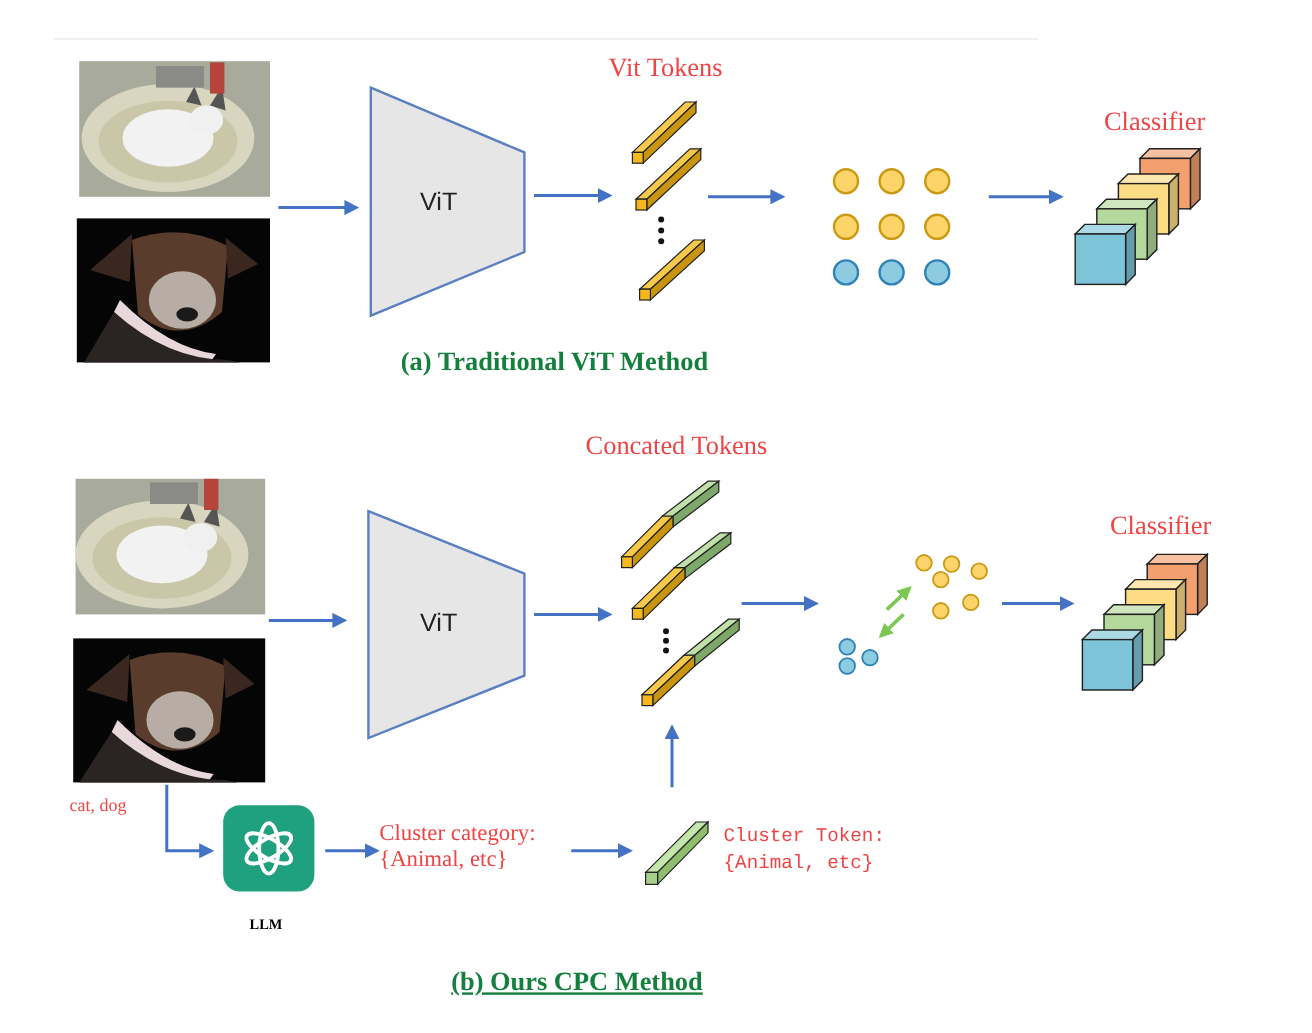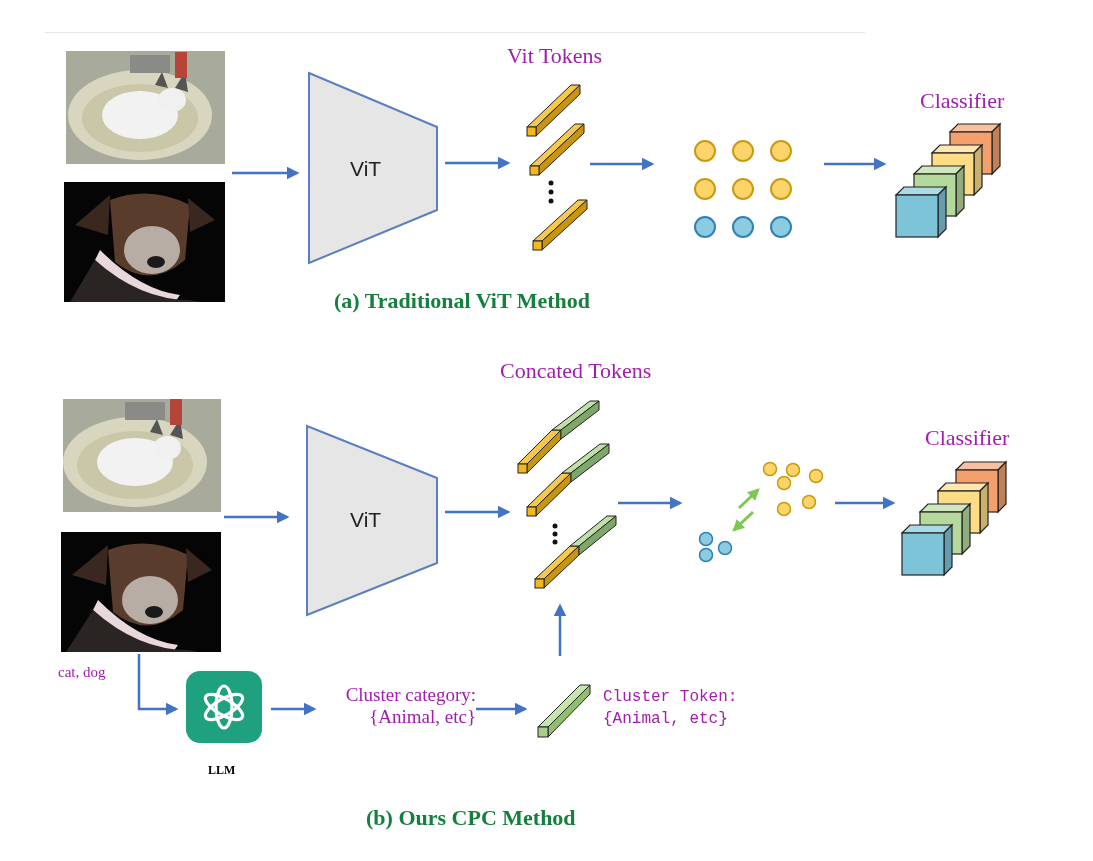--- a/index.html
+++ b/index.html
@@ -1,19 +1,19 @@
 <!DOCTYPE html>
 <html><head>
 <meta charset="utf-8">
 <style>
   html, body { margin:0; padding:0; background:#ffffff; }
   body { width:1093px; height:861px; position:relative; overflow:hidden; font-family:"Liberation Serif", serif; }
   .abs { position:absolute; }
   .topline { left:45px; top:32px; width:820px; height:1px; background:#e6e6e6; }
-  .label-serif { font-family:"Liberation Serif", serif; color:#a21caf; white-space:nowrap; }
+  .label-serif { font-family:"Liberation Serif", serif; color:#ef4444; white-space:nowrap; }
   .caption { font-family:"Liberation Serif", serif; font-weight:bold; font-size:22px; color:#15803d; white-space:nowrap; }
   svg { position:absolute; left:0; top:0; }
 </style>
 </head>
 <body>
 
 <div class="abs topline"></div>
 
 <svg width="1093" height="861" viewBox="0 0 1093 861">
   <defs>
@@ -232,30 +232,30 @@
     <polygon points="548,727 590,685 590,694 548,737" fill="#8fbf6e" stroke="#222" stroke-width="1"></polygon>
     <rect x="538" y="727" width="10" height="10" fill="#a8cf8a" stroke="#222" stroke-width="1"></rect>
   </g>
 </svg>
 
 <div class="abs label-serif" style="left:507px;top:43px;font-size:22px;">Vit Tokens</div>
 <div class="abs" style="left:350px;top:157px;font-family:'Liberation Sans',sans-serif;font-size:21px;color:#222;">ViT</div>
 <div class="abs label-serif" style="left:920px;top:88px;font-size:22px;">Classifier</div>
 <div class="abs caption" style="left:334px;top:288px;">(a) Traditional ViT Method</div>
 
-<div class="abs label-serif" style="left:488px;top:358px;font-size:22px;margin-left:12px;">Concated Tokens</div>
+<div class="abs label-serif" style="left:488px;top:358px;font-size:22px;">Concated Tokens</div>
 <div class="abs" style="left:350px;top:508px;font-family:'Liberation Sans',sans-serif;font-size:21px;color:#222;">ViT</div>
 <div class="abs label-serif" style="left:925px;top:425px;font-size:22px;">Classifier</div>
 
 <div class="abs label-serif" style="left:58px;top:664px;font-size:15px;">cat, dog</div>
 <div class="abs" style="left:208px;top:763px;font-family:'Liberation Serif',serif;font-weight:bold;font-size:12px;color:#000000;">LLM</div>
 
-<div class="abs label-serif" style="left:316px;top:684px;font-size:19px;text-align:right;width:160px;line-height:22px;">
+<div class="abs label-serif" style="left:316px;top:684px;font-size:19px;text-align:left;width:160px;line-height:22px;">
   <div>Cluster category:</div>
   <div>{Animal, etc}</div>
 </div>
 
 <div class="abs label-serif" style="left:603px;top:686px;font-size:16px;line-height:22px;font-family:Liberation Mono, monospace;">
   <div>Cluster Token:</div>
   <div>{Animal, etc}</div>
 </div>
 
-<div class="abs caption" style="left:366px;top:805px;">(b) Ours CPC Method</div>
+<div class="abs caption" style="left:376px;top:805px;text-decoration:underline;">(b) Ours CPC Method</div>
 
 </body></html>

